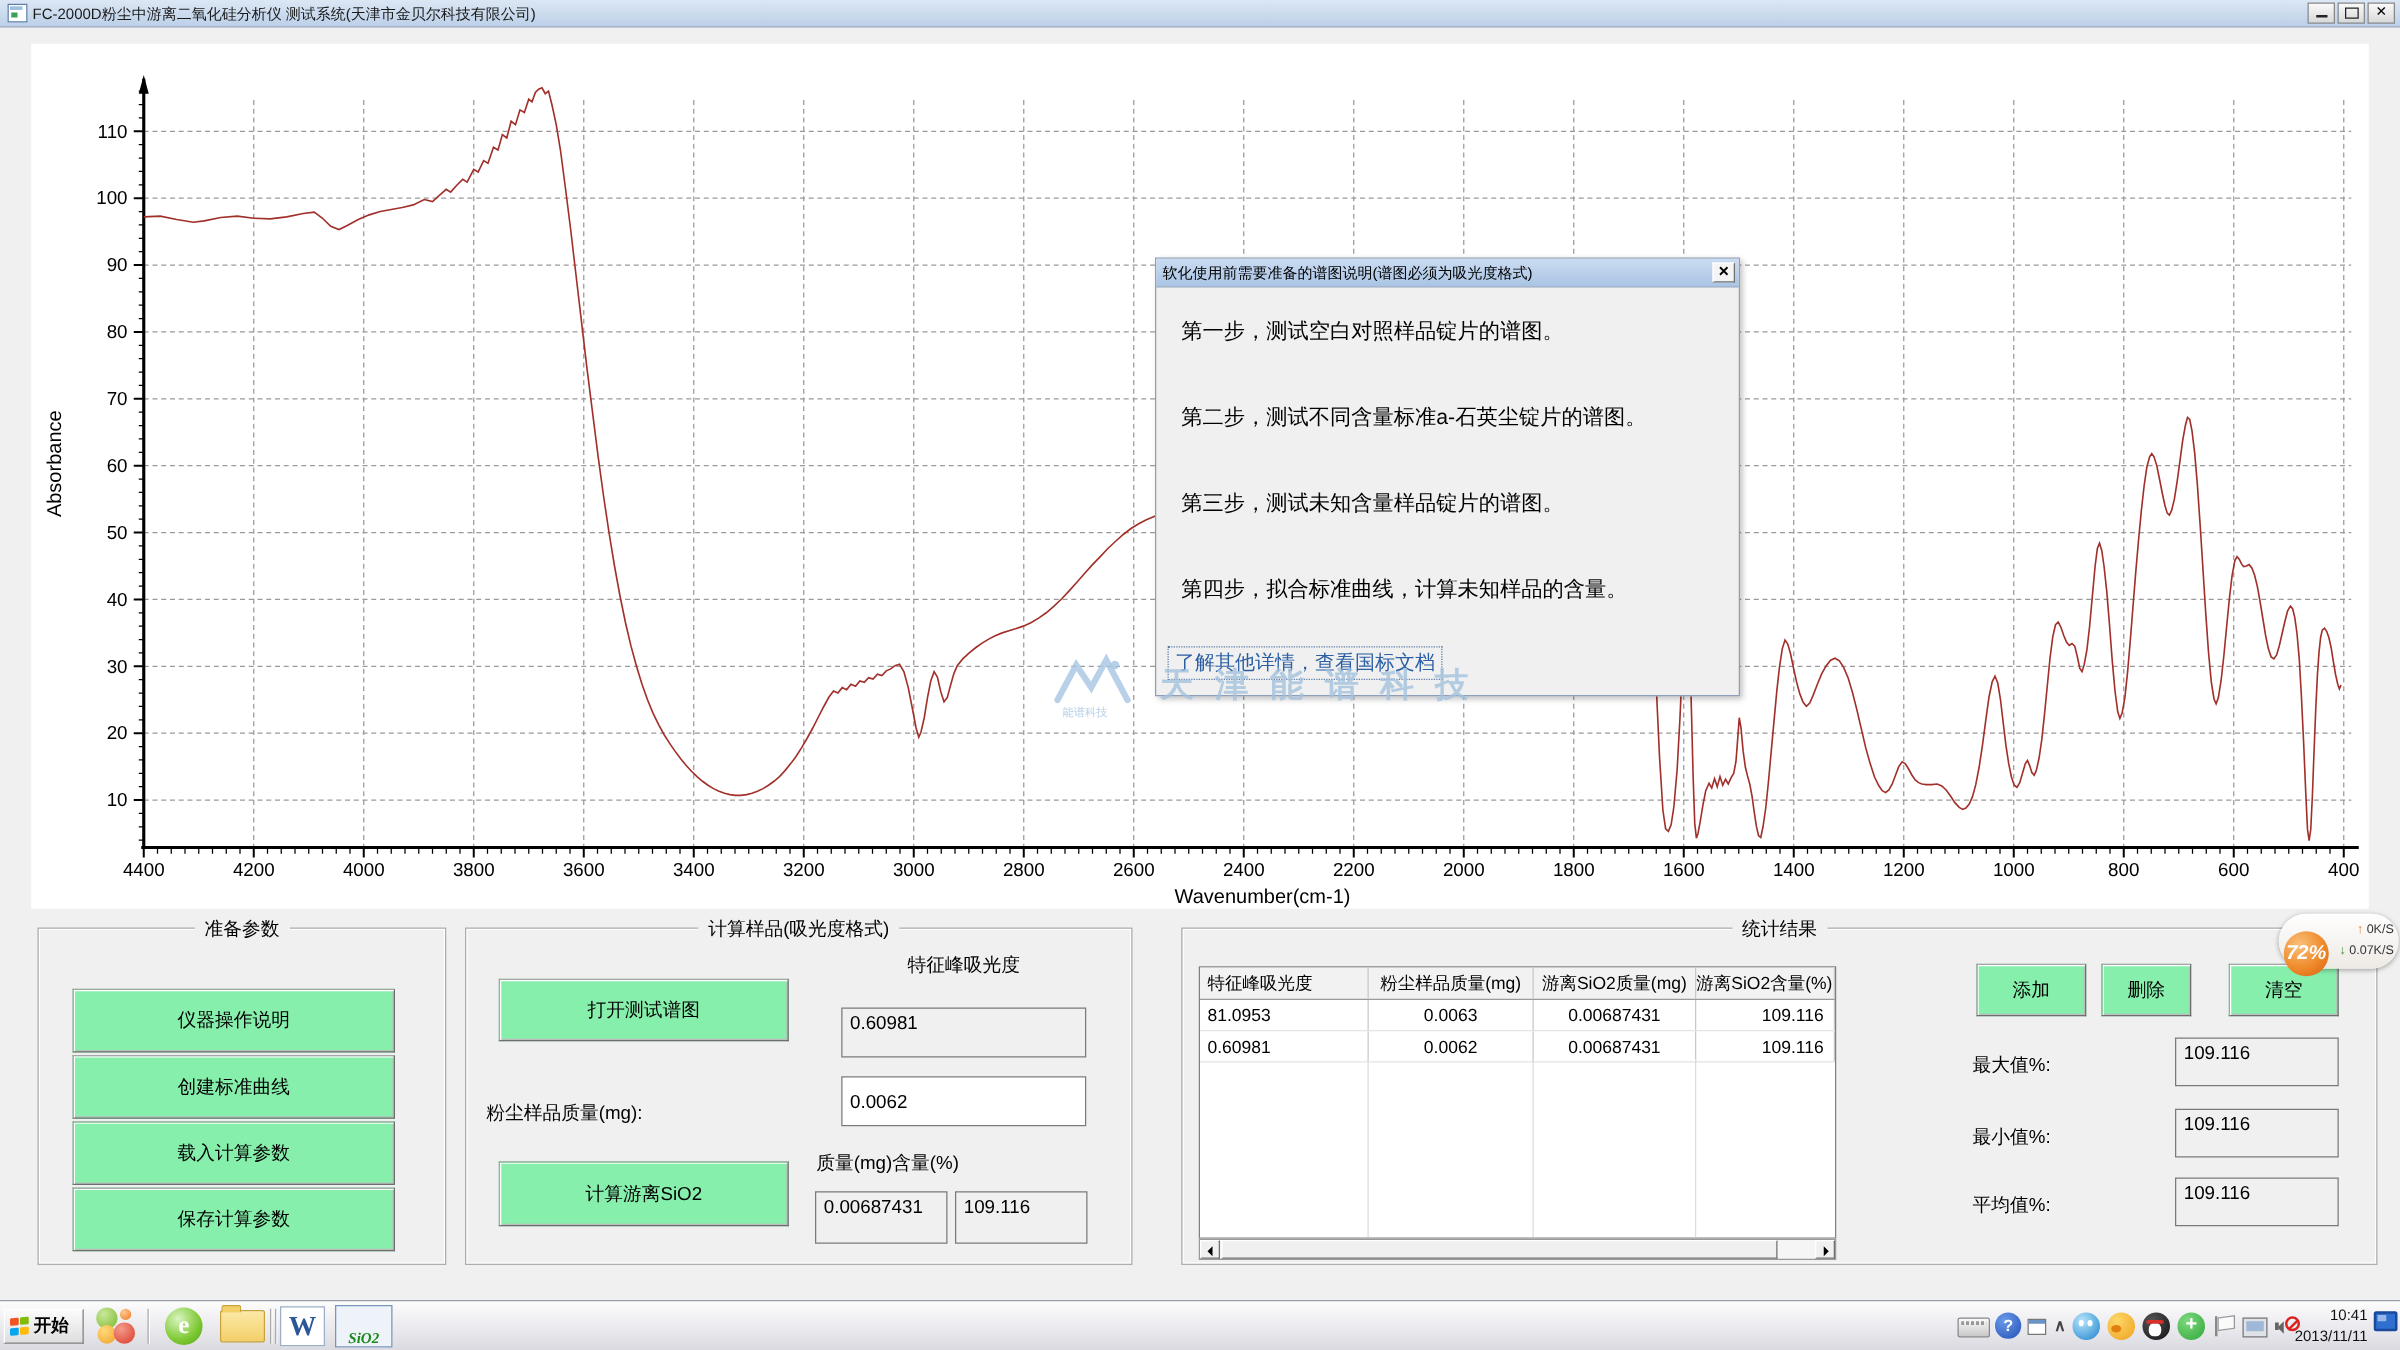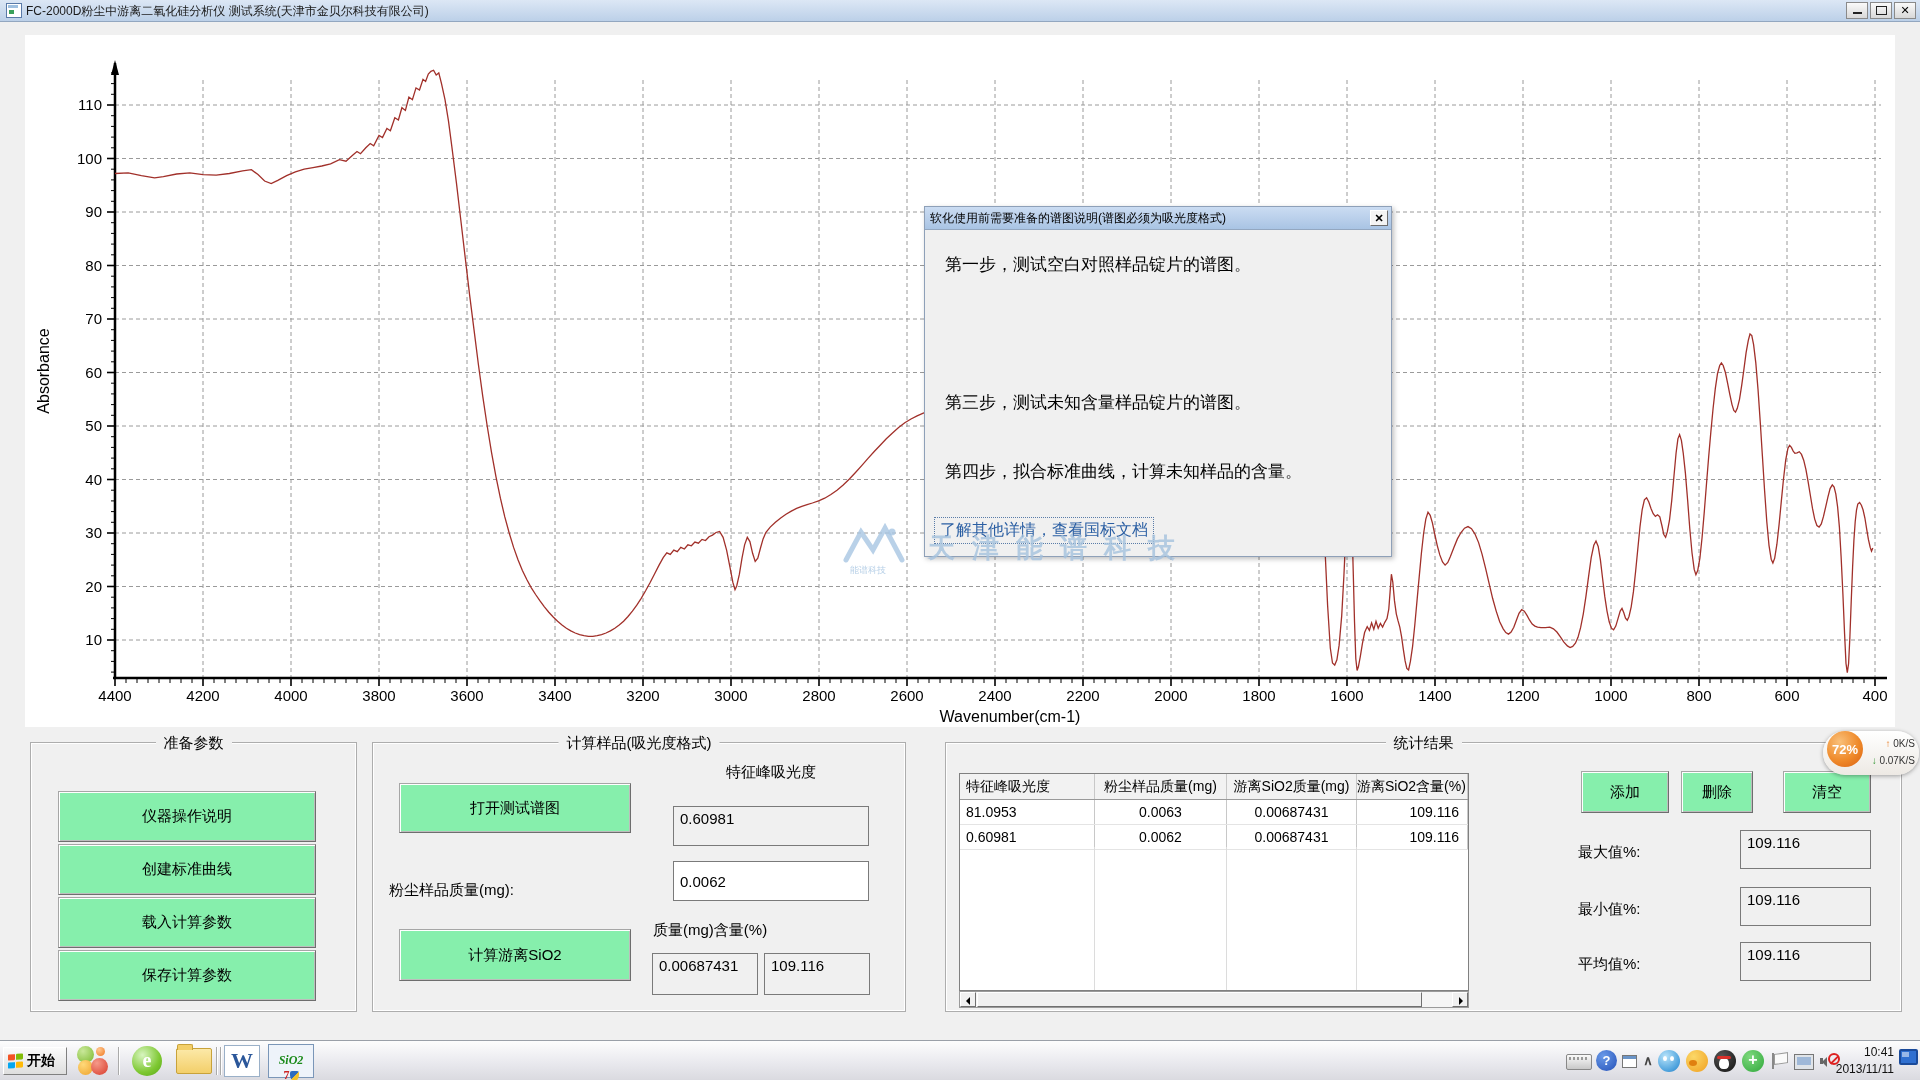--- a/index.html
+++ b/index.html
@@ -63,23 +63,23 @@
   .sb-btn{position:absolute;top:0;width:16px;height:15px;background:#f0f0f0;border:1px solid;
     border-color:#fff #707070 #707070 #fff;box-sizing:border-box;}
   .sb-btn.left{left:0}.sb-btn.right{right:0}
   .tri-l{position:absolute;left:5px;top:4px;width:0;height:0;border:4px solid transparent;border-right-color:#000;border-left:none;}
   .tri-r{position:absolute;left:6px;top:4px;width:0;height:0;border:4px solid transparent;border-left-color:#000;border-right:none;}
   .sb-thumb{position:absolute;left:17px;top:0;width:445px;height:15px;background:#f0f0f0;
     border:1px solid;border-color:#fff #707070 #707070 #fff;box-sizing:border-box;}
   
   .speed{position:absolute;left:1823px;top:731px;width:96px;height:44px;z-index:30;
     background:linear-gradient(#ffffff,#ede9e4);border-radius:22px;box-shadow:0 1px 4px rgba(0,0,0,.35);}
-  .speed .ball{position:absolute;left:4px;top:0;width:36px;height:36px;border-radius:50%;
+  .speed .ball{position:absolute;left:4px;top:14px;width:36px;height:36px;border-radius:50%;
     background:radial-gradient(circle at 35% 30%,#f9c07a,#ef8a2a 55%,#d95f10);color:#fff;
-    font-size:13px;font-weight:bold;display:flex;align-items:center;justify-content:center;}
+    font-size:16px;font-weight:bold;display:flex;align-items:center;justify-content:center;font-style:italic;}
   .speed .rates{position:absolute;left:44px;top:4px;width:48px;font-size:10px;text-align:right;line-height:17px;color:#333;}
   .up-arrow{color:#e87a20;font-weight:bold;}
   .dn-arrow{color:#3a9a3a;font-weight:bold;}
   
   .taskbar{position:absolute;left:0;top:1040px;width:1920px;height:40px;
     background:linear-gradient(#fdfdfd,#e9e9ee 55%,#d9d9df);border-top:1px solid #9aa0a8;}
   .start-btn{position:absolute;left:3px;top:6px;width:64px;height:28px;background:linear-gradient(#fbfbfb,#dedede);
     border:1px solid;border-color:#fff #808080 #808080 #fff;box-sizing:border-box;
     display:flex;align-items:center;gap:4px;padding-left:4px;}
   .start-flag{width:15px;height:15px;display:grid;grid-template-columns:7px 7px;grid-gap:1px;transform:skewY(-5deg);}
@@ -89,21 +89,21 @@
   .qicon{position:absolute;top:4px;width:32px;height:32px;}
   .circle{border-radius:50%;position:absolute;}
   .tray-icon{position:absolute;top:9px;width:22px;height:22px;}
   .clockblk{position:absolute;right:26px;top:3px;text-align:right;font-size:12px;line-height:17px;color:#111;}
   
   .word-box{position:absolute;left:224px;top:4px;width:36px;height:32px;background:#fff;
     border:1px solid #9ab0c8;box-sizing:border-box;text-align:center;}
   .word-w{font-family:"Liberation Serif",serif;font-weight:bold;font-size:22px;color:#2b579a;line-height:30px;}
   .sio2-box{position:absolute;left:268px;top:3px;width:46px;height:34px;background:#eef3fa;
     border:1px solid #7a96b8;box-sizing:border-box;text-align:center;line-height:1;}
-  .sio2-t1{font-family:"Liberation Serif",serif;font-style:italic;font-weight:bold;font-size:12px;color:#1a8a1a;display:block;margin-top:9px;}
+  .sio2-t1{font-family:"Liberation Serif",serif;font-style:italic;font-weight:bold;font-size:12px;color:#1a8a1a;display:block;margin-top:19px;}
   .sio2-t2{font-family:"Liberation Serif",serif;font-weight:bold;font-size:12px;color:#cc2222;}
   .shield{display:inline-block;width:9px;height:10px;background:linear-gradient(135deg,#2d6cc0 50%,#f2c12e 50%);
     border-radius:2px 2px 50% 50%/2px 2px 60% 60%;vertical-align:-2px;}
   .folder{position:absolute;left:176px;top:7px;width:34px;height:24px;background:linear-gradient(#fce9a8,#f3cf6a);
     border:1px solid #c8a23a;border-radius:2px;}
   .folder::before{content:"";position:absolute;left:0;top:-5px;width:14px;height:5px;background:#f3cf6a;
     border:1px solid #c8a23a;border-bottom:none;border-radius:2px 2px 0 0;}
   .ebrowser{position:absolute;left:132px;top:5px;width:30px;height:30px;border-radius:50%;
     background:radial-gradient(circle at 35% 30%,#d8f5c0,#7ec832 60%,#55a615);color:#fff;
     font-weight:bold;font-size:20px;text-align:center;line-height:29px;font-family:"Liberation Serif",serif;}
@@ -450,20 +450,21 @@
     <circle cx="52" cy="12" r="3.5" fill="#a8c6e2" opacity="0.8"></circle>
     <text x="10" y="53" font-size="9" fill="#aecaE4" opacity="0.9">能谱科技</text>
   </svg>
   <span class="wm-text">天津能谱科技</span>
 </div>
 
 <div class="dialog">
   <div class="dialog-title">软化使用前需要准备的谱图说明(谱图必须为吸光度格式)</div>
   <div class="dialog-close">✕</div>
   <div class="dialog-step" style="top:46px">第一步，测试空白对照样品锭片的谱图。</div>
+  <div class="dialog-step" style="top:115px">第二步，测试不同含量标准a-石英尘锭片的谱图。</div>
   <div class="dialog-step" style="top:184px">第三步，测试未知含量样品锭片的谱图。</div>
   <div class="dialog-step" style="top:253px">第四步，拟合标准曲线，计算未知样品的含量。</div>
   <div class="dialog-link">了解其他详情，查看国标文档</div>
 </div>
 
 <div class="group" style="left:30px;top:742px;width:325px;height:268px">
   <div class="group-legend">准备参数</div>
   <div class="btn3d" style="left:27px;top:48px;width:258px;height:51px">仪器操作说明</div>
   <div class="btn3d" style="left:27px;top:101px;width:258px;height:51px">创建标准曲线</div>
   <div class="btn3d" style="left:27px;top:154px;width:258px;height:51px">载入计算参数</div>

